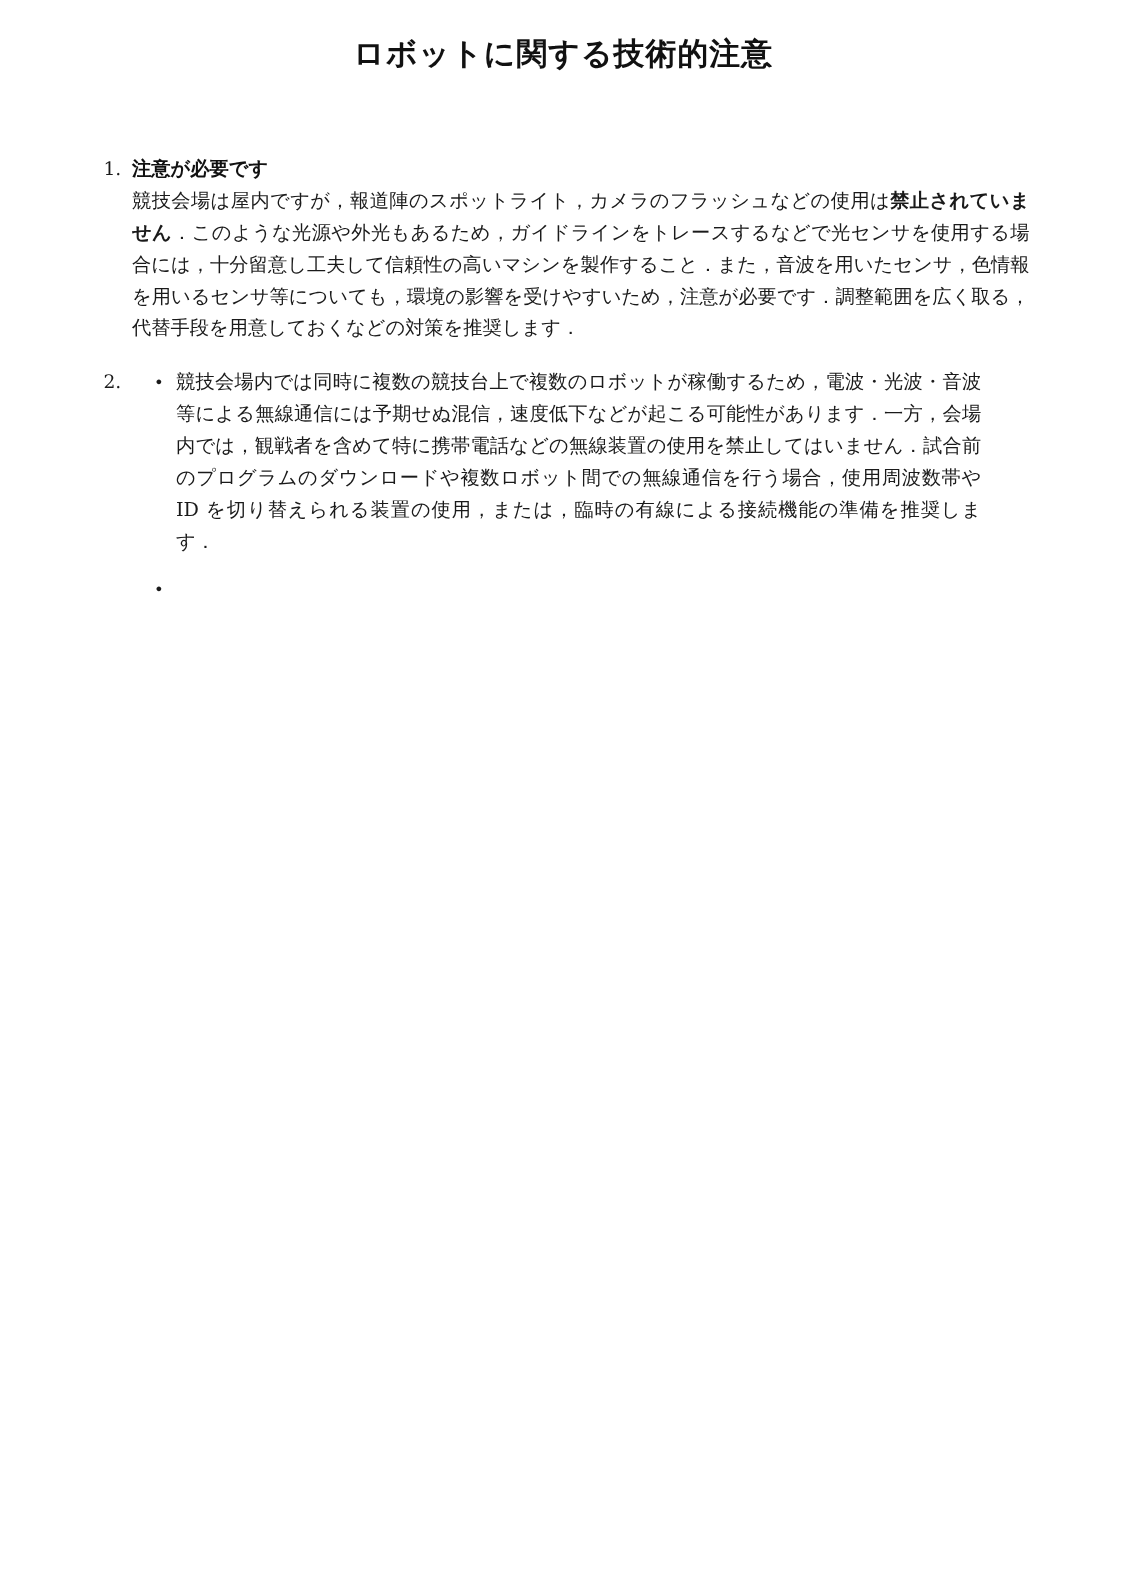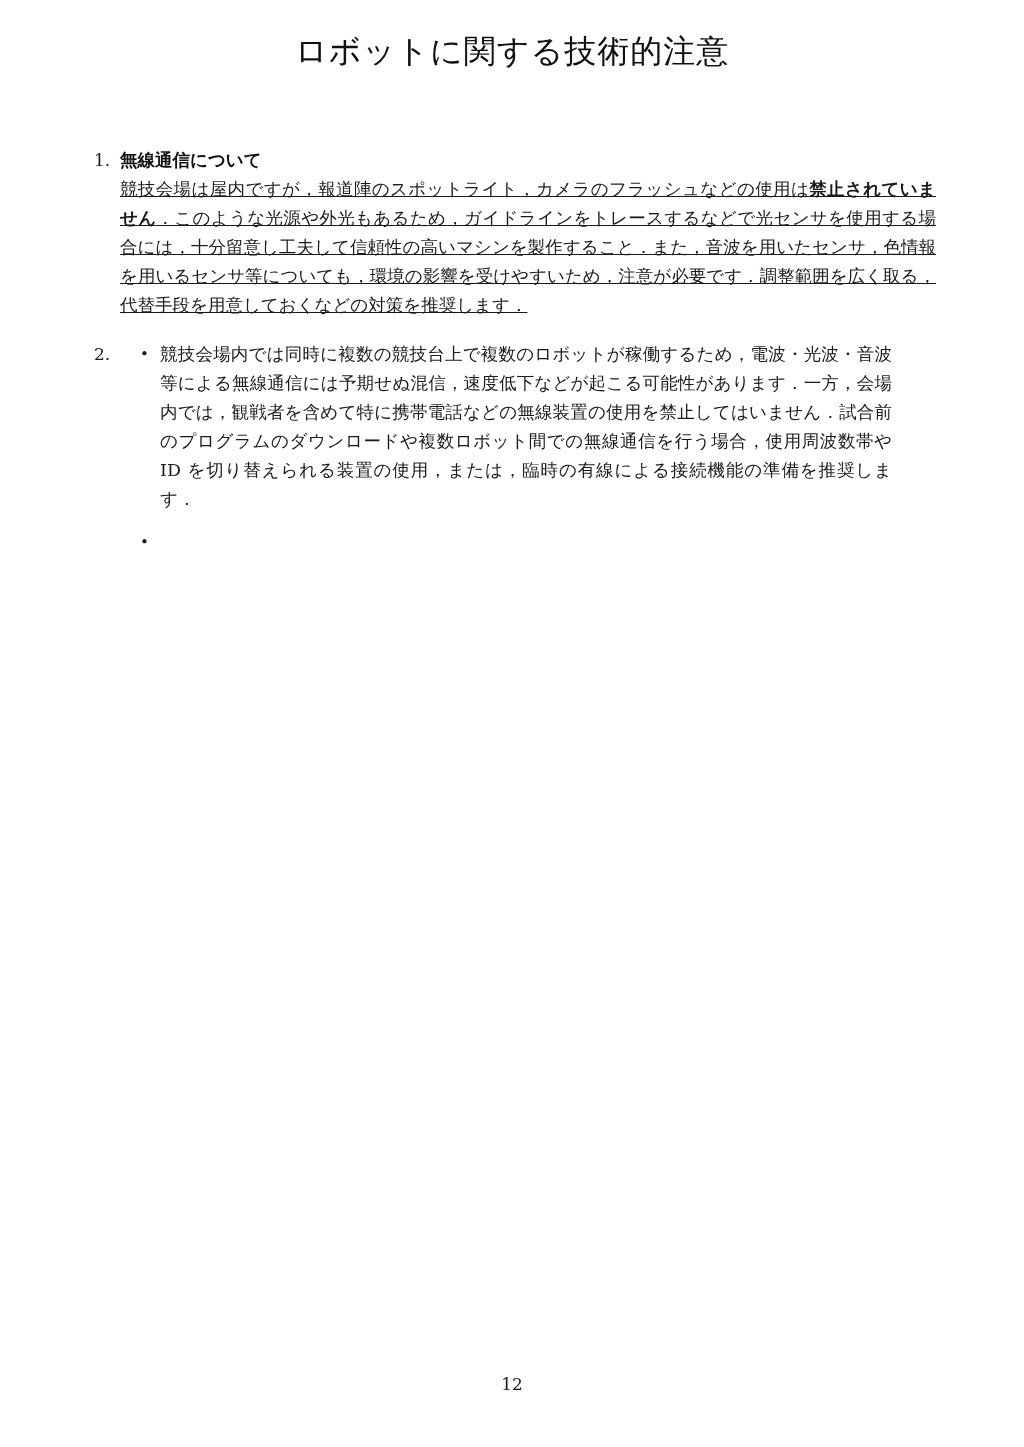--- a/index.html
+++ b/index.html
@@ -18,22 +18,22 @@
   .page {
     position: relative;
     width: 1024px;
     height: 1447px;
     overflow: hidden;
   }
   .title {
     margin: 30px 0 0 0;
     text-align: center;
     font-family: "DejaVu Sans", "Liberation Sans", sans-serif;
-    font-weight: normal;
-    font-size: 32px;
+    font-weight: bold;
+    font-size: 28px;
     letter-spacing: 1px;
     color: #111;
   }
   .list {
     margin-top: 72px;
   }
   .item {
     position: relative;
     margin-left: 120px;
     margin-right: 88px;
@@ -57,21 +57,20 @@
     line-height: 29px;
     color: #111;
   }
   .body {
     margin: 0;
     width: 816px;
     font-size: 17.5px;
     line-height: 29px;
     text-align: justify;
     text-justify: inter-ideograph;
-    text-decoration: underline;
   }
   .bold-run {
     font-family: "DejaVu Sans", "Liberation Sans", sans-serif;
     font-weight: bold;
   }
   .bullets {
     list-style: none;
     margin: 12px 0 0 0;
     padding: 0;
   }
@@ -109,35 +108,34 @@
 
 <div class="page">
 
   <h1 class="title">ロボットに関する技術的注意</h1>
 
   <div class="list">
 
     <section class="item">
       <span class="num">1.</span>
       <div class="item-head">
-        <span class="head">無線通信について</span>
+        <span class="head">注意が必要です</span>
       </div>
       <p class="body"><span>競技会場は屋内ですが，報道陣のスポットライト，カメラのフラッシュなどの使用は</span><span class="bold-run">禁止されていません</span><span>．このような光源や外光もあるため，ガイドラインをトレースするなどで光センサを使用する場合には，十分留意し工夫して信頼性の高いマシンを製作すること．また，音波を用いたセンサ，色情報を用いるセンサ等についても，環境の影響を受けやすいため，注意が必要です．調整範囲を広く取る，代替手段を用意しておくなどの対策を推奨します．</span></p>
     </section>
 
     <section class="item">
       <span class="num">2.</span>
       <ul class="bullets">
         <li>
           <span class="bullet-glyph">•</span>
           <span class="bullet-text">競技会場内では同時に複数の競技台上で複数のロボットが稼働するため，電波・光波・音波等による無線通信には予期せぬ混信，速度低下などが起こる可能性があります．一方，会場内では，観戦者を含めて特に携帯電話などの無線装置の使用を禁止してはいません．試合前のプログラムのダウンロードや複数ロボット間での無線通信を行う場合，使用周波数帯や ID を切り替えられる装置の使用，または，臨時の有線による接続機能の準備を推奨します．</span>
         </li>
         <li>
           <span class="bullet-glyph">•</span>
         </li>
       </ul>
     </section>
 
   </div>
 
-  <div class="page-number">12</div>
 
 </div>
 
 </body></html>

